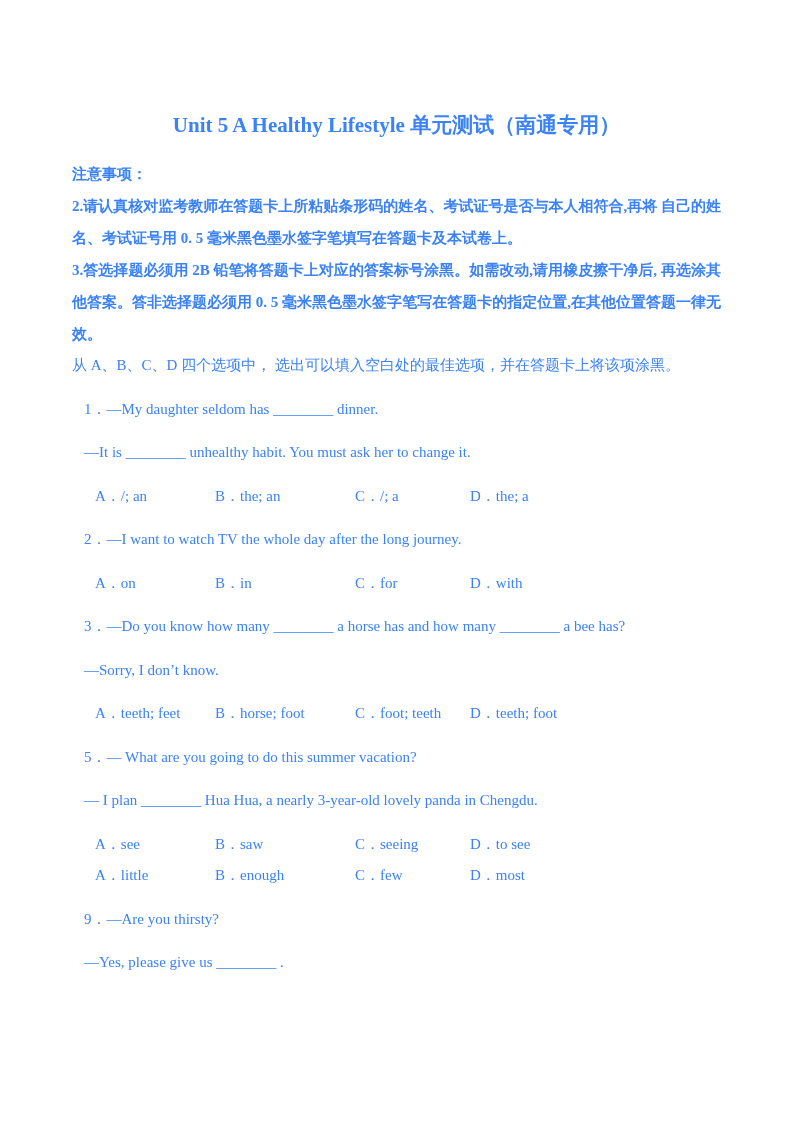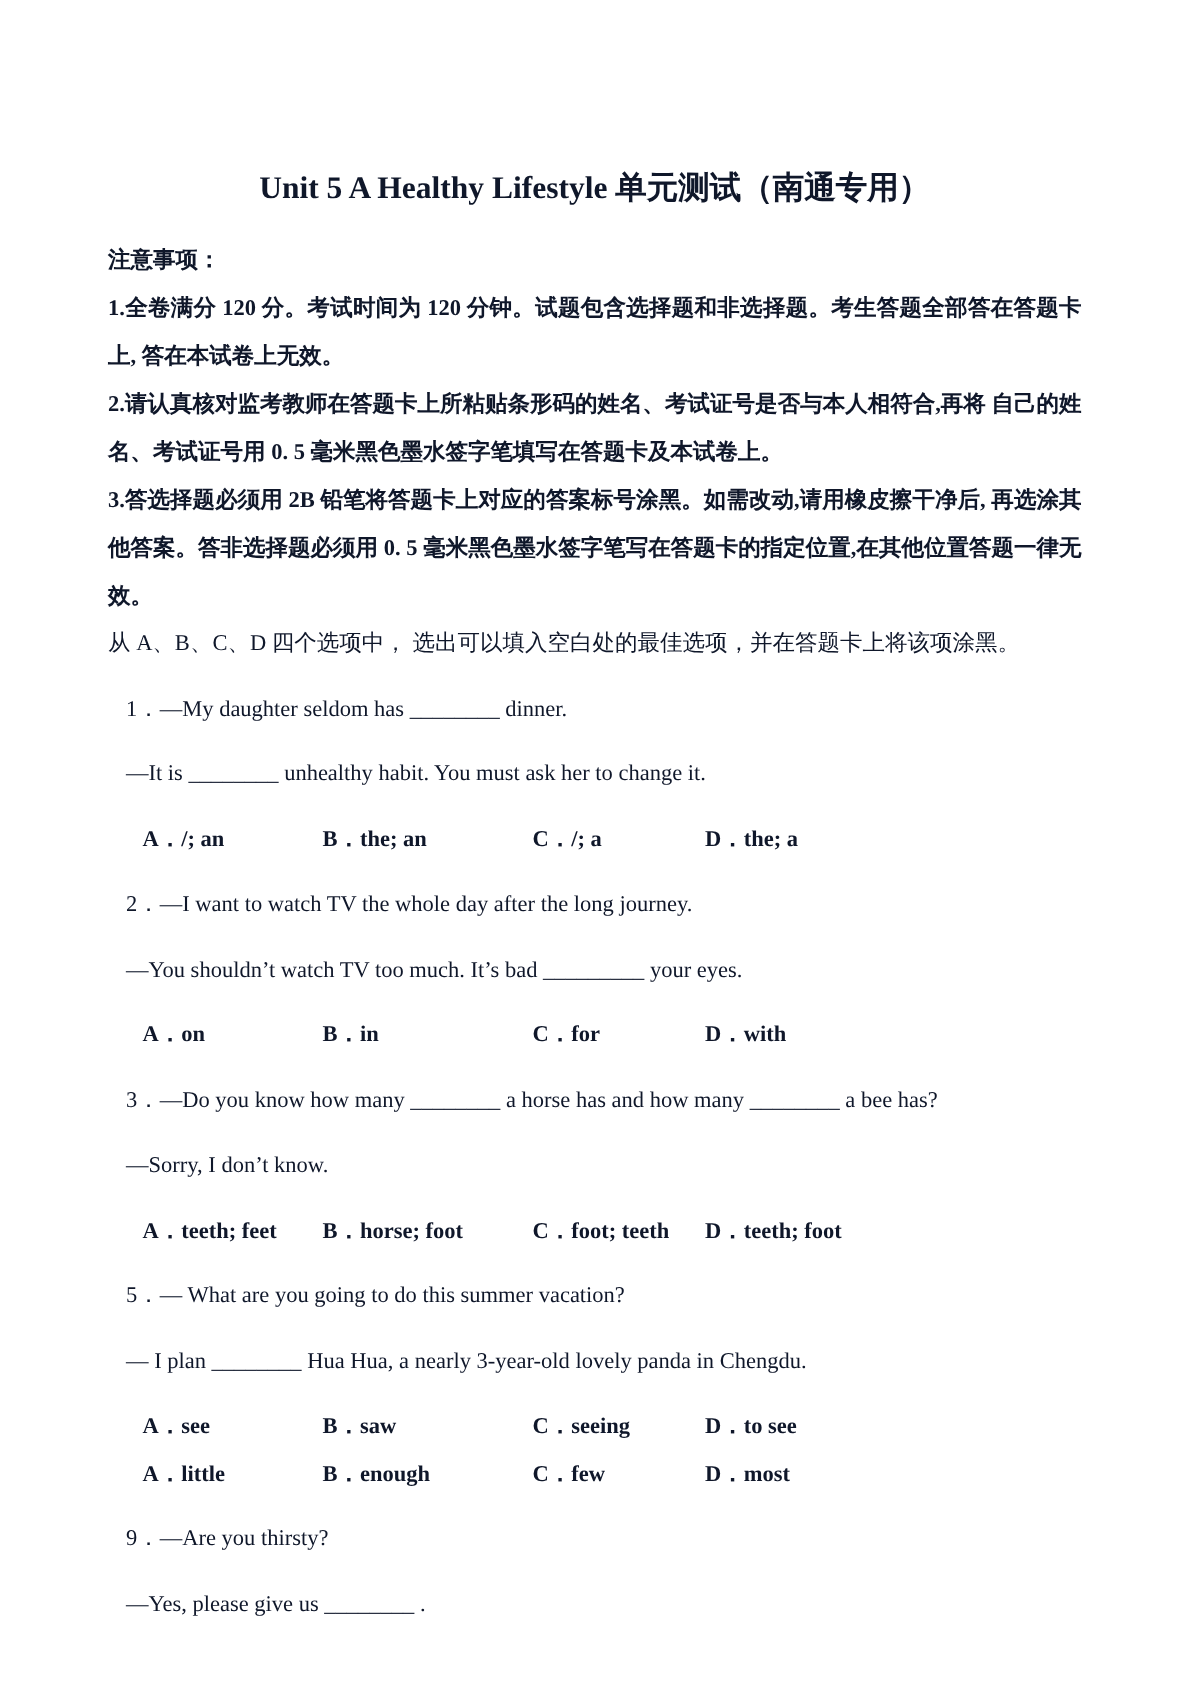--- a/index.html
+++ b/index.html
@@ -5,21 +5,21 @@
   html, body {
     margin: 0;
     padding: 0;
     background: #ffffff;
   }
   .page {
     position: relative;
     width: 793px;
     height: 1122px;
     background: #ffffff;
-    color: #0f172a;
+    color: #3b82f6;
     font-family: "Liberation Serif", "DejaVu Serif", serif;
     box-sizing: border-box;
     padding: 110px 72px 0 72px;
     overflow: hidden;
   }
   .title {
     margin: 0 0 18px 0;
     font-size: 21px;
     line-height: 30px;
     font-weight: 700;
@@ -53,59 +53,57 @@
     font-size: 15px;
     line-height: 31.5px;
     font-weight: 400;
     white-space: nowrap;
   }
   .opts {
     position: relative;
     height: 31.5px;
     font-size: 15px;
     line-height: 31.5px;
-    font-weight: 700;
+    font-weight: 400;
   }
   .opts span { position: absolute; top: 0; white-space: nowrap; }
   .pos-a { left: 23px; }
   .pos-b { left: 143px; }
   .pos-c { left: 283px; }
   .pos-d { left: 398px; }
 </style>
 </head>
 <body>
 
 <div class="page">
 
   <h1 class="title">Unit 5 A Healthy Lifestyle 单元测试（南通专用）</h1>
 
   <div class="notes">
     <p>注意事项：</p>
-    <p>1.全卷满分 120 分。考试时间为 120 分钟。试题包含选择题和非选择题。考生答题全部答在答题卡上, 答在本试卷上无效。</p>
     <p>2.请认真核对监考教师在答题卡上所粘贴条形码的姓名、考试证号是否与本人相符合,再将 自己的姓名、考试证号用 0. 5 毫米黑色墨水签字笔填写在答题卡及本试卷上。</p>
     <p>3.答选择题必须用 2B 铅笔将答题卡上对应的答案标号涂黑。如需改动,请用橡皮擦干净后, 再选涂其他答案。答非选择题必须用 0. 5 毫米黑色墨水签字笔写在答题卡的指定位置,在其他位置答题一律无效。</p>
   </div>
 
   <div>
     <p class="instruction">从 A、B、C、D 四个选项中， 选出可以填入空白处的最佳选项，并在答题卡上将该项涂黑。</p>
 
     <div class="question">
       <p class="q-line">1．—My daughter seldom has ________ dinner.</p>
       <p class="q-line">—It is ________ unhealthy habit. You must ask her to change it.</p>
       <div class="opts">
         <span class="pos-a">A．/; an</span>
         <span class="pos-b">B．the; an</span>
         <span class="pos-c">C．/; a</span>
         <span class="pos-d">D．the; a</span>
       </div>
     </div>
 
     <div class="question">
       <p class="q-line">2．—I want to watch TV the whole day after the long journey.</p>
-      <p class="q-line">—You shouldn’t watch TV too much. It’s bad _________ your eyes.</p>
       <div class="opts">
         <span class="pos-a">A．on</span>
         <span class="pos-b">B．in</span>
         <span class="pos-c">C．for</span>
         <span class="pos-d">D．with</span>
       </div>
     </div>
 
     <div class="question">
       <p class="q-line">3．—Do you know how many ________ a horse has and how many ________ a bee has?</p>

